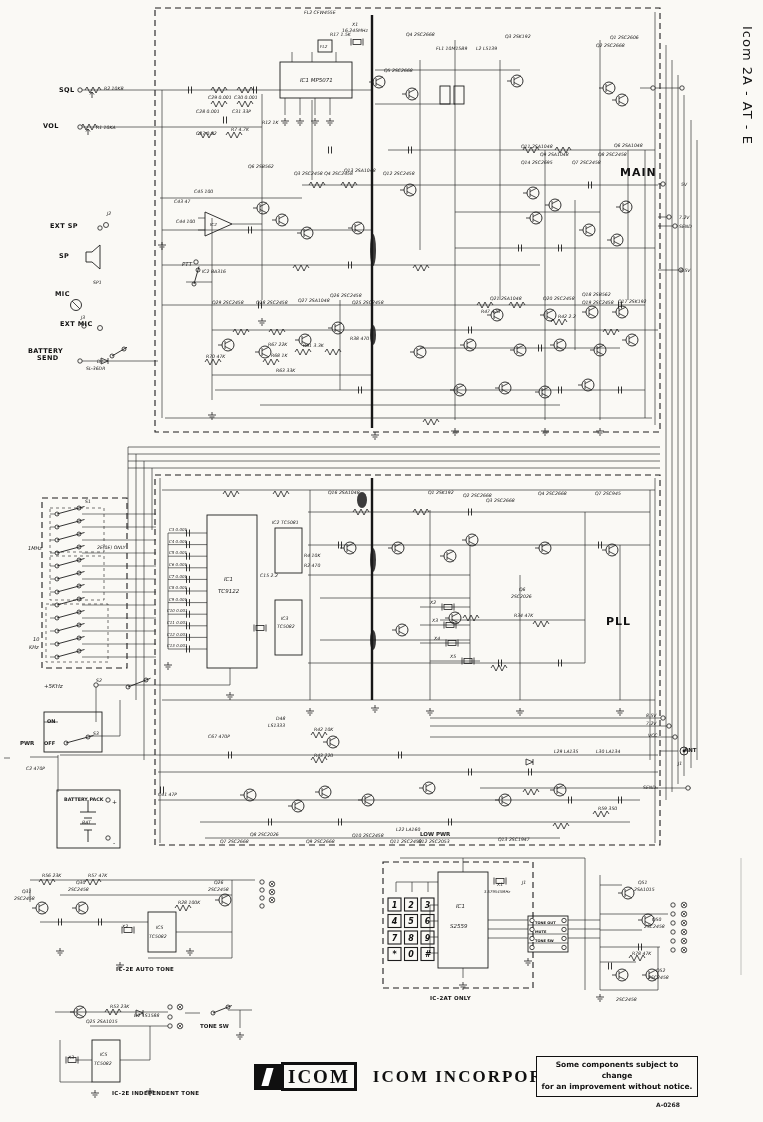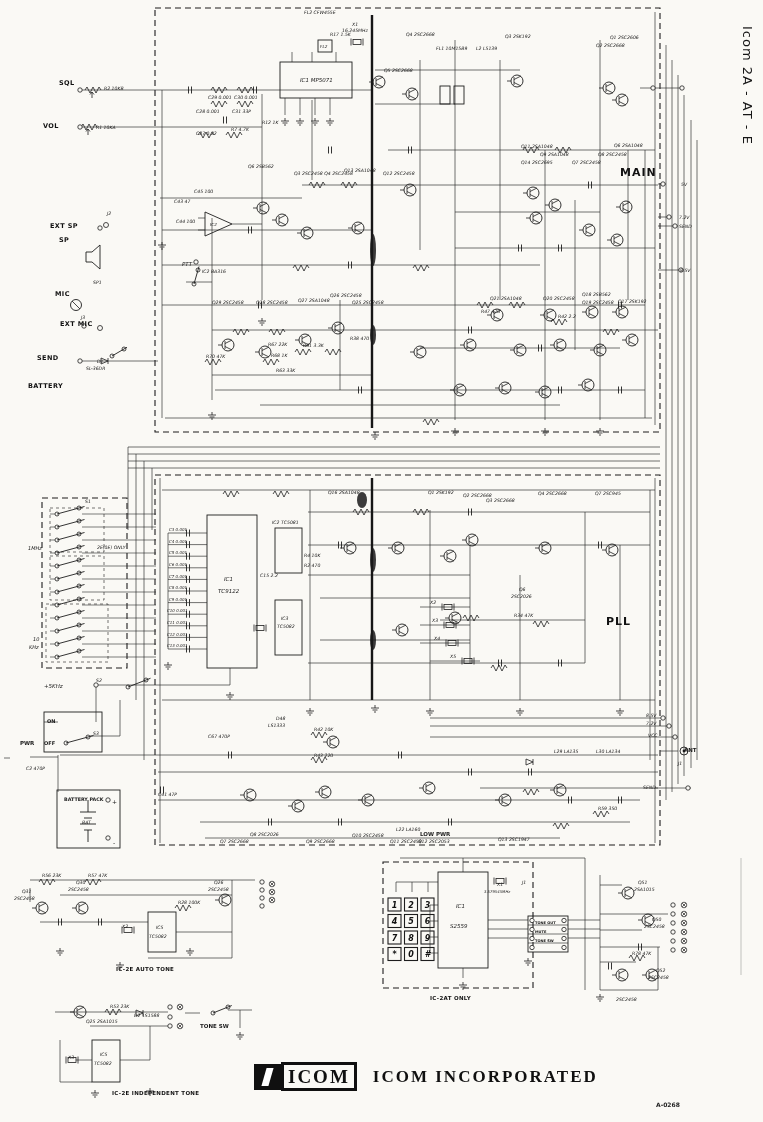--- a/index.html
+++ b/index.html
@@ -641,42 +641,46 @@
         <text x="411" y="957" font-size="8" font-weight="700" font-style="italic" text-anchor="middle" fill="#111">0</text>
         <rect x="421" y="947.5" width="13" height="13" stroke="#1d1d1d" stroke-width="1.1" fill="none"></rect>
         <text x="427.5" y="957" font-size="8" font-weight="700" font-style="italic" text-anchor="middle" fill="#111">#</text>
         <text x="535" y="923.5" font-size="3.6" font-weight="700" fill="#111">TONE OUT</text>
         <text x="535" y="932.5" font-size="3.6" font-weight="700" fill="#111">MUTE</text>
         <text x="535" y="941.5" font-size="3.6" font-weight="700" fill="#111">TONE SW</text>
       </g>
   </svg>
 
   
-  <span class="port" style="left:59px;top:79px">SQL</span>
+  <span class="port" style="left:59px;top:86px">SQL</span>
   <span class="port" style="left:43px;top:122px">VOL</span>
   <span class="port" style="left:50px;top:222px">EXT SP</span>
-  <span class="port" style="left:59px;top:236px">SP</span>
+  <span class="port" style="left:59px;top:252px">SP</span>
   <span class="port" style="left:55px;top:290px">MIC</span>
   <span class="port" style="left:60px;top:320px">EXT MIC</span>
   <span class="port" style="left:37px;top:354px">SEND</span>
-  <span class="port" style="left:28px;top:382px">BATTERY</span>
+  <span class="port" style="left:28px;top:347px">BATTERY</span>
 
   
   <span class="cap" style="left:116px;top:966px">IC-2E AUTO TONE</span>
   <span class="cap" style="left:112px;top:1090px">IC-2E INDEPENDENT TONE</span>
   <span class="cap" style="left:430px;top:995px">IC-2AT ONLY</span>
 
   
   <div class="side-title">Icom 2A - AT - E</div>
 
   
   <div class="logo-row">
     <div class="logo-mark">
         <div class="slash"></div>
       </div>
     <div class="logo-box">ICOM</div>
     <div class="company">ICOM INCORPORATED</div>
   </div>
 
   
+  <div class="note-box">
+    <div>Some components subject to change</div>
+    <div>for an improvement without notice.</div>
+  </div>
 
   <div class="doc-no">A-0268</div>
 </div>
 
 </body></html>

